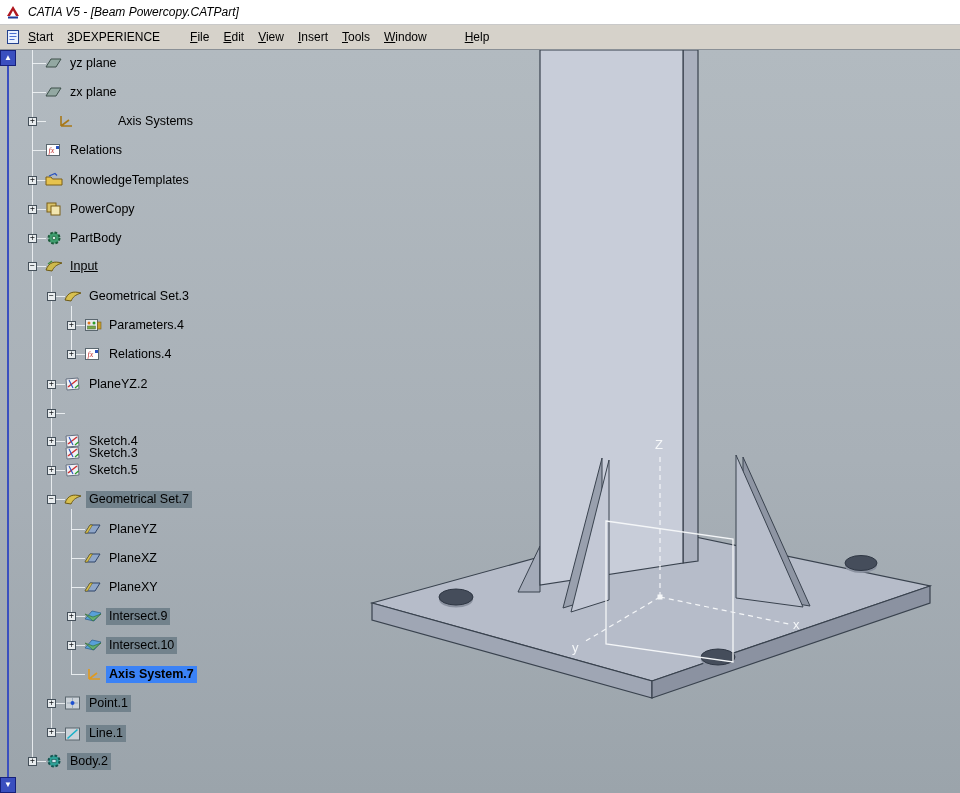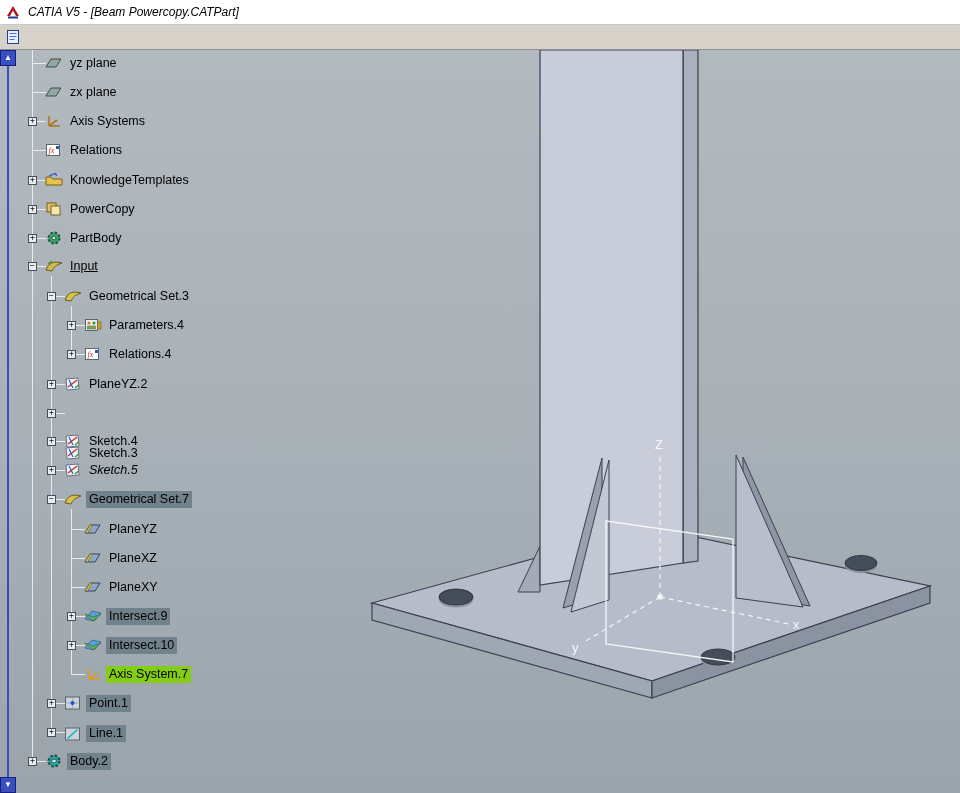--- a/index.html
+++ b/index.html
@@ -66,20 +66,31 @@
   <span class="title">CATIA V5 - [Beam Powercopy.CATPart]</span>
 </div>
 
 <div class="menubar">
   <span class="mb-icon">
     <svg width="16" height="16" viewBox="0 0 16 16">
       <rect x="2.5" y="1.5" width="11" height="13" fill="#e8f0ff" stroke="#23418e"></rect>
       <path d="M4.5,4.5 h7 M4.5,7.5 h7 M4.5,10.5 h5" stroke="#4a6fd0" stroke-width="1"></path>
     </svg>
   </span>
+  <span class="menu-items">
+      <span class="menu-item"><u>S</u>tart</span>
+      <span class="menu-item"><u>3</u>DEXPERIENCE</span>
+      <span class="menu-item" style="margin-left: 16px;"><u>F</u>ile</span>
+      <span class="menu-item"><u>E</u>dit</span>
+      <span class="menu-item"><u>V</u>iew</span>
+      <span class="menu-item"><u>I</u>nsert</span>
+      <span class="menu-item"><u>T</u>ools</span>
+      <span class="menu-item"><u>W</u>indow</span>
+      <span class="menu-item" style="margin-left: 24px;"><u>H</u>elp</span>
+    </span>
 </div>
 
 <div class="viewport">
   <svg width="960" height="743" viewBox="0 0 960 743">
 
     <g>
       <polygon points="372,553 648,477 930,536 652,631" fill="#b6bcc9" stroke="#39424e" stroke-width="1.2"></polygon>
       <polygon points="372,553 652,631 652,648 372,570" fill="#9fa6b4" stroke="#39424e" stroke-width="1.2"></polygon>
       <polygon points="652,631 930,536 930,553 652,648" fill="#8b92a1" stroke="#39424e" stroke-width="1.2"></polygon>
 
@@ -145,21 +156,21 @@
     <div class="tree-row" style="left: 44px; top: 82px;">
       <span class="tree-icon">
         <svg viewBox="0 0 20 16">
           <polygon points="2,12 7,4 17,4 12,12" fill="#93a8a2" stroke="#3c4f49"></polygon>
         </svg>
       </span>
       <span class="tree-label">zx plane</span>
     </div>
     <div class="tree-line" style="left: 32px; top: 121px; width: 14px; height: 1px;"></div>
     <div class="expander" style="left: 28px; top: 117px;">+</div>
-    <div class="tree-row" style="left: 44px; top: 111px;">
+    <div class="tree-row" style="left: 56px; top: 111px; gap: 36px;">
       <span class="tree-icon">
         <svg viewBox="0 0 20 16">
           <path d="M5,13 L5,3 M5,13 L16,13 M5,13 L13,7" stroke="#a87818" stroke-width="1.6" fill="none"></path>
         </svg>
       </span>
       <span class="tree-label">Axis Systems</span>
     </div>
     <div class="tree-line" style="left: 32px; top: 150px; width: 14px; height: 1px;"></div>
     <div class="tree-row" style="left: 44px; top: 140px;">
       <span class="tree-icon">
@@ -285,21 +296,21 @@
           <polygon points="3,3 15,2 16,13 4,14" fill="#f0f2f6" stroke="#667080"></polygon>
           <path d="M5,11 L14,4" stroke="#d03030" stroke-width="1.5"></path>
           <path d="M6,4 L10,12" stroke="#2a52be" stroke-width="1.1"></path>
           <path d="M12,12 l3.5,-3" stroke="#2a9d2a" stroke-width="1.3"></path>
         </svg>
       </span>
       <span class="tree-label">Sketch.4</span>
     </div>
     <div class="tree-line" style="left: 51px; top: 470px; width: 14px; height: 1px;"></div>
     <div class="expander" style="left: 47px; top: 466px;">+</div>
-    <div class="tree-row" style="left: 63px; top: 460px; font-style: italic;">
+    <div class="tree-row" style="left: 63px; top: 460px;">
       <span class="tree-icon">
         <svg viewBox="0 0 20 16">
           <polygon points="3,3 15,2 16,13 4,14" fill="#f0f2f6" stroke="#667080"></polygon>
           <path d="M5,11 L14,4" stroke="#d03030" stroke-width="1.5"></path>
           <path d="M6,4 L10,12" stroke="#2a52be" stroke-width="1.1"></path>
           <path d="M12,12 l3.5,-3" stroke="#2a9d2a" stroke-width="1.3"></path>
         </svg>
       </span>
       <span class="tree-label">Sketch.5</span>
     </div>
@@ -365,21 +376,21 @@
       </span>
       <span class="tree-label sel" style="background: rgb(114, 130, 140);">Intersect.10</span>
     </div>
     <div class="tree-line" style="left: 71px; top: 674px; width: 14px; height: 1px;"></div>
     <div class="tree-row" style="left: 83px; top: 664px;">
       <span class="tree-icon">
         <svg viewBox="0 0 20 16">
           <path d="M6,13 L6,3 M6,13 L17,13 M6,13 L14,7" stroke="#e09a20" stroke-width="1.6" fill="none"></path>
         </svg>
       </span>
-      <span class="tree-label sel" style="background: #84cc16;">Axis System.7</span>
+      <span class="tree-label sel" style="background: #3b82f6; font-weight: bold;">Axis System.7</span>
     </div>
     <div class="tree-line" style="left: 51px; top: 703px; width: 14px; height: 1px;"></div>
     <div class="expander" style="left: 47px; top: 699px;">+</div>
     <div class="tree-row" style="left: 63px; top: 693px;">
       <span class="tree-icon">
         <svg viewBox="0 0 20 16">
           <rect x="2.5" y="2" width="14" height="12" fill="#ccd3d9" stroke="#5a666e"></rect>
           <path d="M9.5,3 V13 M4,8 H15" stroke="#8899aa" stroke-width="0.7"></path>
           <circle cx="9.5" cy="8" r="2" fill="#1c4fd0"></circle>
         </svg>

